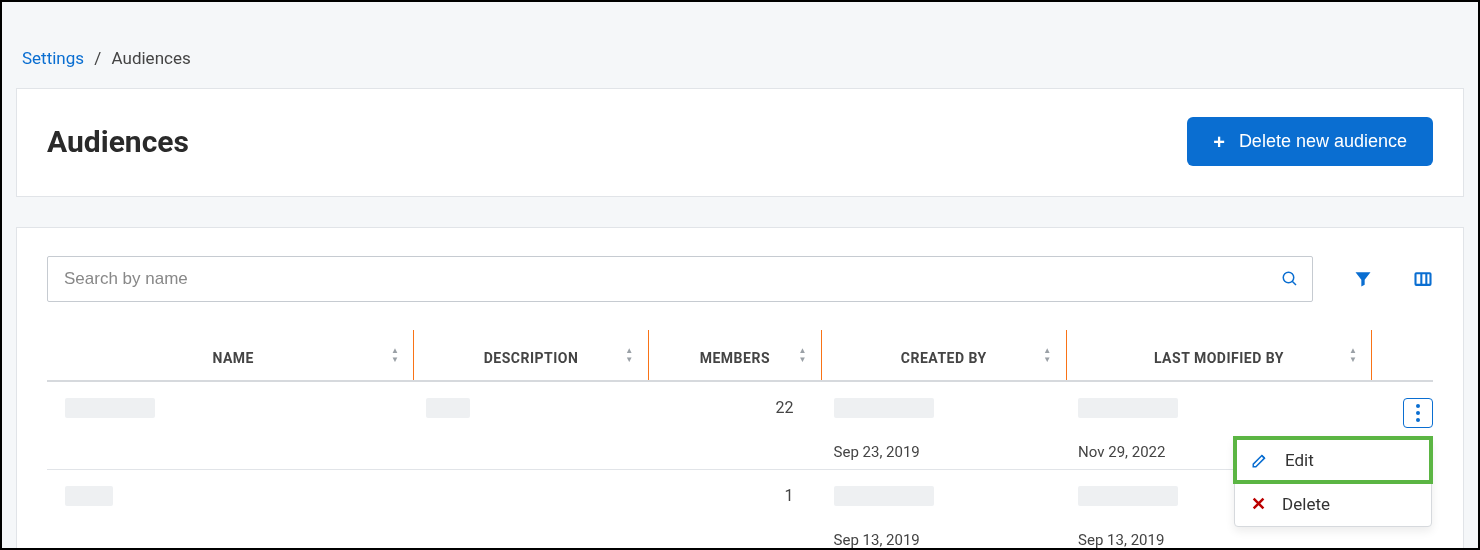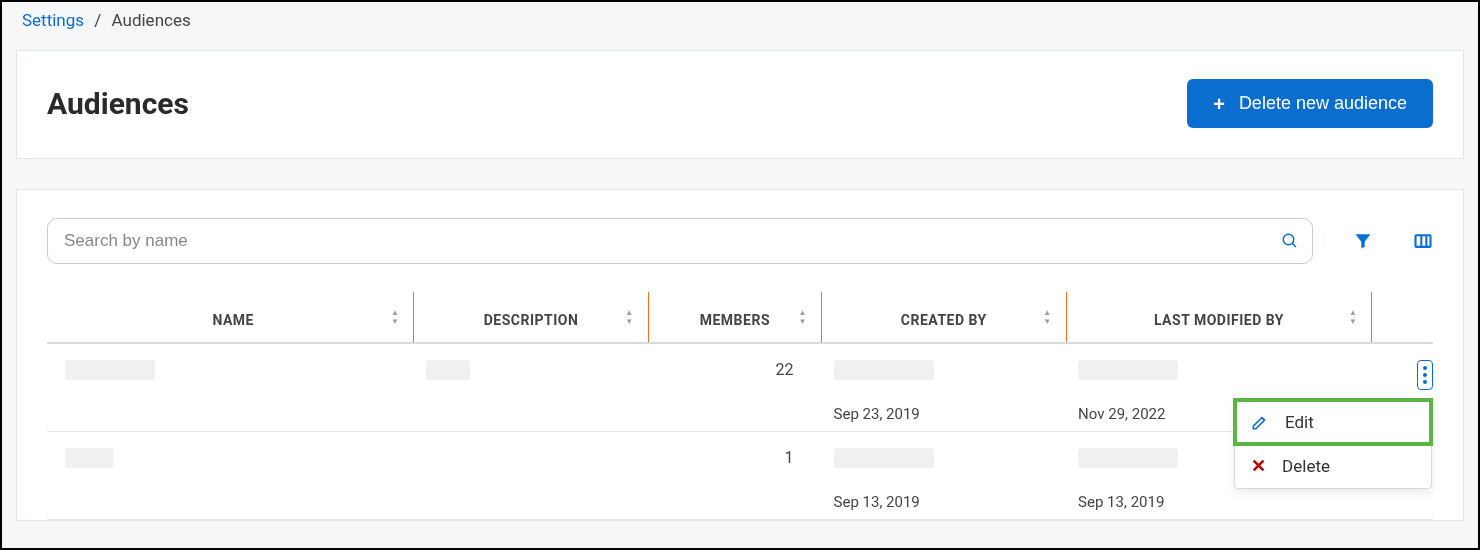--- a/index.html
+++ b/index.html
@@ -8,20 +8,21 @@
     background: #f5f7f9;
     color: #333;
     width: 1480px;
     height: 550px;
     border: 2px solid #000;
     overflow: hidden;
   }
   .breadcrumb {
     padding: 8px 20px;
     font-size: 17px;
+    margin-top: 38px;
   }
   .breadcrumb-link { color: #0a6ed1; cursor: pointer; }
   .breadcrumb-sep { color: #444; margin: 0 6px; }
   .breadcrumb-current { color: #444; }
   .page-header {
     background: #fff;
     border: 1px solid #e1e4e8;
     margin: 12px 14px 0 14px;
     padding: 28px 30px 30px 30px;
     display: flex;
@@ -59,21 +60,21 @@
     margin-bottom: 28px;
   }
   .search-wrap {
     flex: 1;
     position: relative;
   }
   .search-input {
     width: 100%;
     height: 46px;
     border: 1px solid #c6cbd1;
-    border-radius: 10px;
+    border-radius: 2px;
     padding: 0 48px 0 16px;
     font-size: 17px;
     color: #333;
   }
   .search-input::placeholder { color: #888; }
   .search-icon {
     position: absolute;
     right: 14px;
     top: 50%;
     transform: translateY(-50%);
@@ -117,21 +118,21 @@
   .redacted {
     display: inline-block;
     background: #eef0f2;
     border-radius: 2px;
     height: 20px;
   }
   .cell-members { text-align: right; padding-right: 28px !important; }
   .cell-date { font-size: 15px; color: #444; margin-top: 21px; }
   .row-actions { display:flex; align-items:flex-start; justify-content:flex-end; padding-right:0 !important; }
   .kebab {
-    width: 16px; height: 30px;
+    width: 30px; height: 30px;
     border: 1.5px solid #0a6ed1;
     border-radius: 4px;
     display: flex; align-items: center; justify-content: center;
     color: #0a6ed1;
     cursor: pointer;
     position: relative;
   }
   .kebab-dots { display:flex; flex-direction:column; gap:3px; }
   .kebab-dots span { width:4px; height:4px; border-radius:50%; background:#0a6ed1; }
   .menu {

